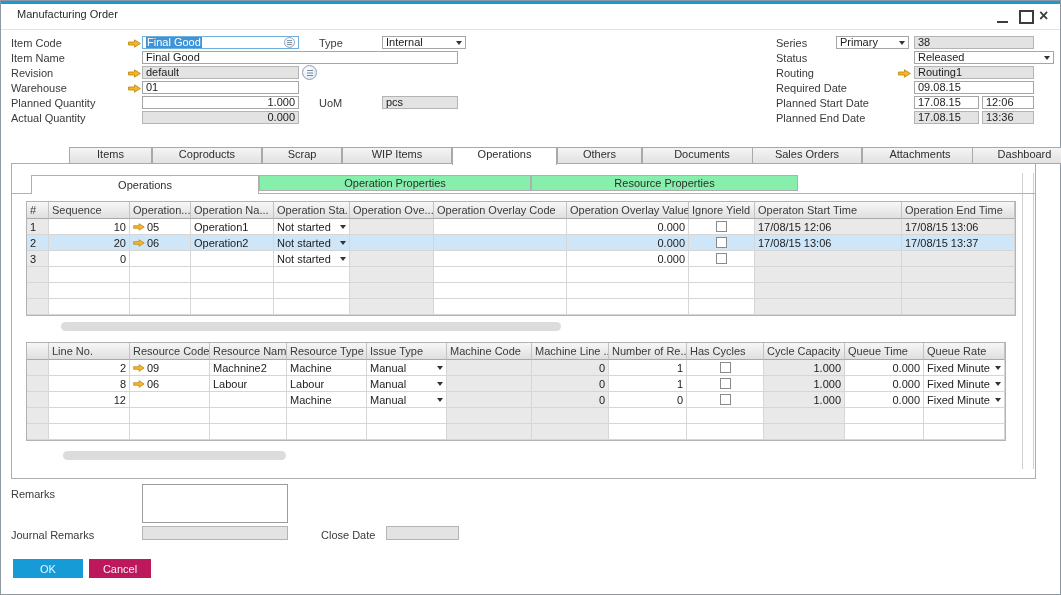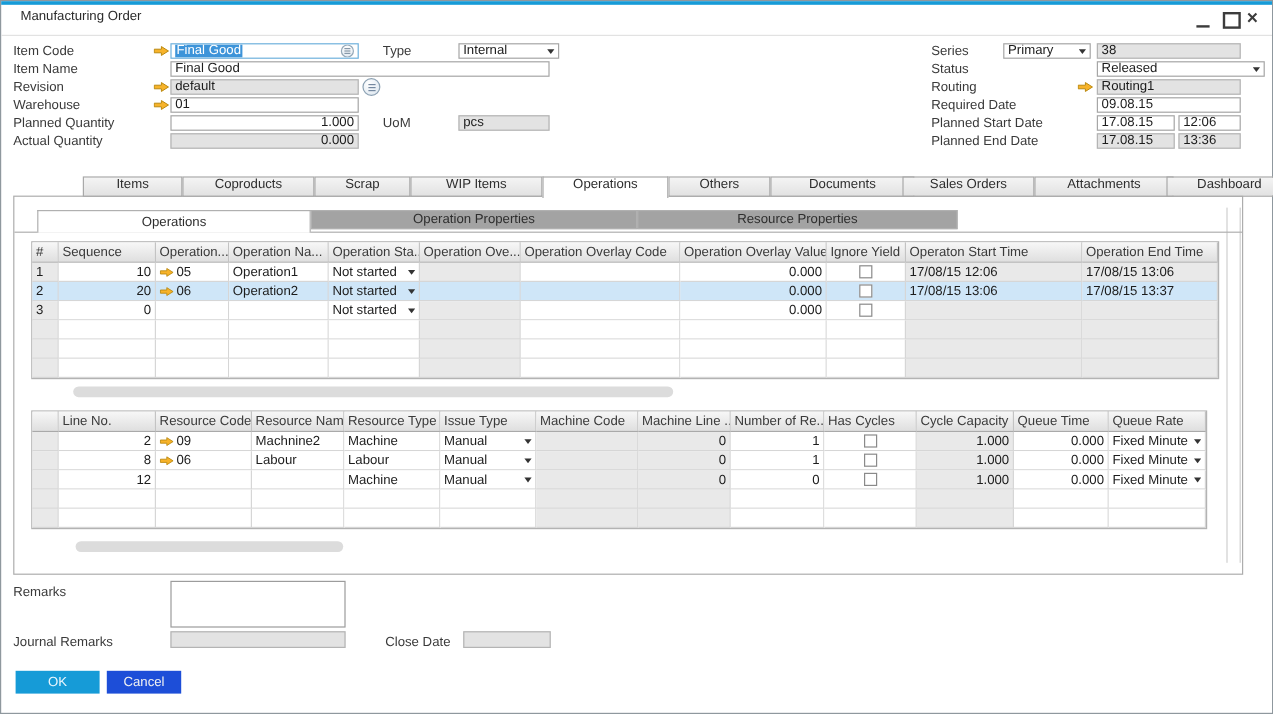--- a/index.html
+++ b/index.html
@@ -35,21 +35,21 @@
     background:#7488a0;box-shadow:0 2.5px 0 #7488a0,0 5px 0 #7488a0;}
 
   .tab{position:absolute;top:146px;height:17px;box-sizing:border-box;border:1px solid #a9a9a9;
     background:linear-gradient(#f4f4f4,#e2e2e2);display:flex;justify-content:center;
     color:#2e2e2e;z-index:1;margin-left:48px;}
   .tab.active{top:146px;height:18px;background:#fff;border-bottom:none;z-index:3;}
   .panel{position:absolute;left:10px;top:162px;width:1025px;height:316px;box-sizing:border-box;
     border:1px solid #adadad;background:#fff;}
   .innerline{position:absolute;left:11px;top:192px;width:1023px;height:1px;background:#b0b0b0;z-index:1;}
   .itab{position:absolute;top:174px;height:16px;box-sizing:border-box;border:1px solid #b0b0b0;
-    background:#a3a3a3;display:flex;align-items:center;justify-content:center;color:#2e2e2e;z-index:1;}
+    background:#86efac;display:flex;align-items:center;justify-content:center;color:#2e2e2e;z-index:1;}
   .itab.active{height:19px;background:#fff;border-bottom:none;z-index:3;}
 
   .grid{position:absolute;display:grid;border:1px solid #b3b3b3;background:#fff;z-index:2;}
   .gh{height:17px;box-sizing:border-box;background:linear-gradient(#f7f7f7,#dfdfdf);
     border-right:1px solid #c3c3c3;border-bottom:1px solid #a9a9a9;padding:2px 3px 0;
     color:#3a3a3a;overflow:hidden;white-space:nowrap;}
   .gc{height:16px;box-sizing:border-box;border-right:1px solid #d6d6d6;border-bottom:1px solid #d6d6d6;
     padding:0 3px;display:flex;align-items:center;overflow:hidden;white-space:nowrap;background:#fff;}
   .gc.gray{background:#e9e9e9;}
   .gc.sel{background:#cfe6f8;}
@@ -59,21 +59,21 @@
 
   .hscroll{position:absolute;height:9px;border-radius:5px;background:#dcdcdc;z-index:2;}
   .vtrack{position:absolute;left:1021px;top:172px;width:12px;height:296px;box-sizing:border-box;
     border-left:1px solid #d0d0d0;border-right:1px solid #d0d0d0;z-index:0;}
 
   .ta{position:absolute;box-sizing:border-box;border:1px solid #9c9c9c;background:#fff;resize:none;
     font-family:"Liberation Sans",sans-serif;font-size:11px;padding:2px;}
   .btn{position:absolute;height:19px;box-sizing:border-box;border:none;display:flex;align-items:center;
     justify-content:center;font-size:11px;cursor:default;}
   .btn-ok{background:#169bd7;color:#eaf6fd;}
-  .btn-cancel{background:#1d4ed8;color:#f2f2f2;}
+  .btn-cancel{background:#be185d;color:#f2f2f2;}
 </style>
 </head>
 <body>
 
 <div class="window">
   <div class="topstrip"></div>
   <div class="titlebar-title">Manufacturing Order</div>
   <div class="winctl ctl-min"></div>
   <div class="winctl ctl-max"></div>
   <div class="winctl ctl-close">×</div>

